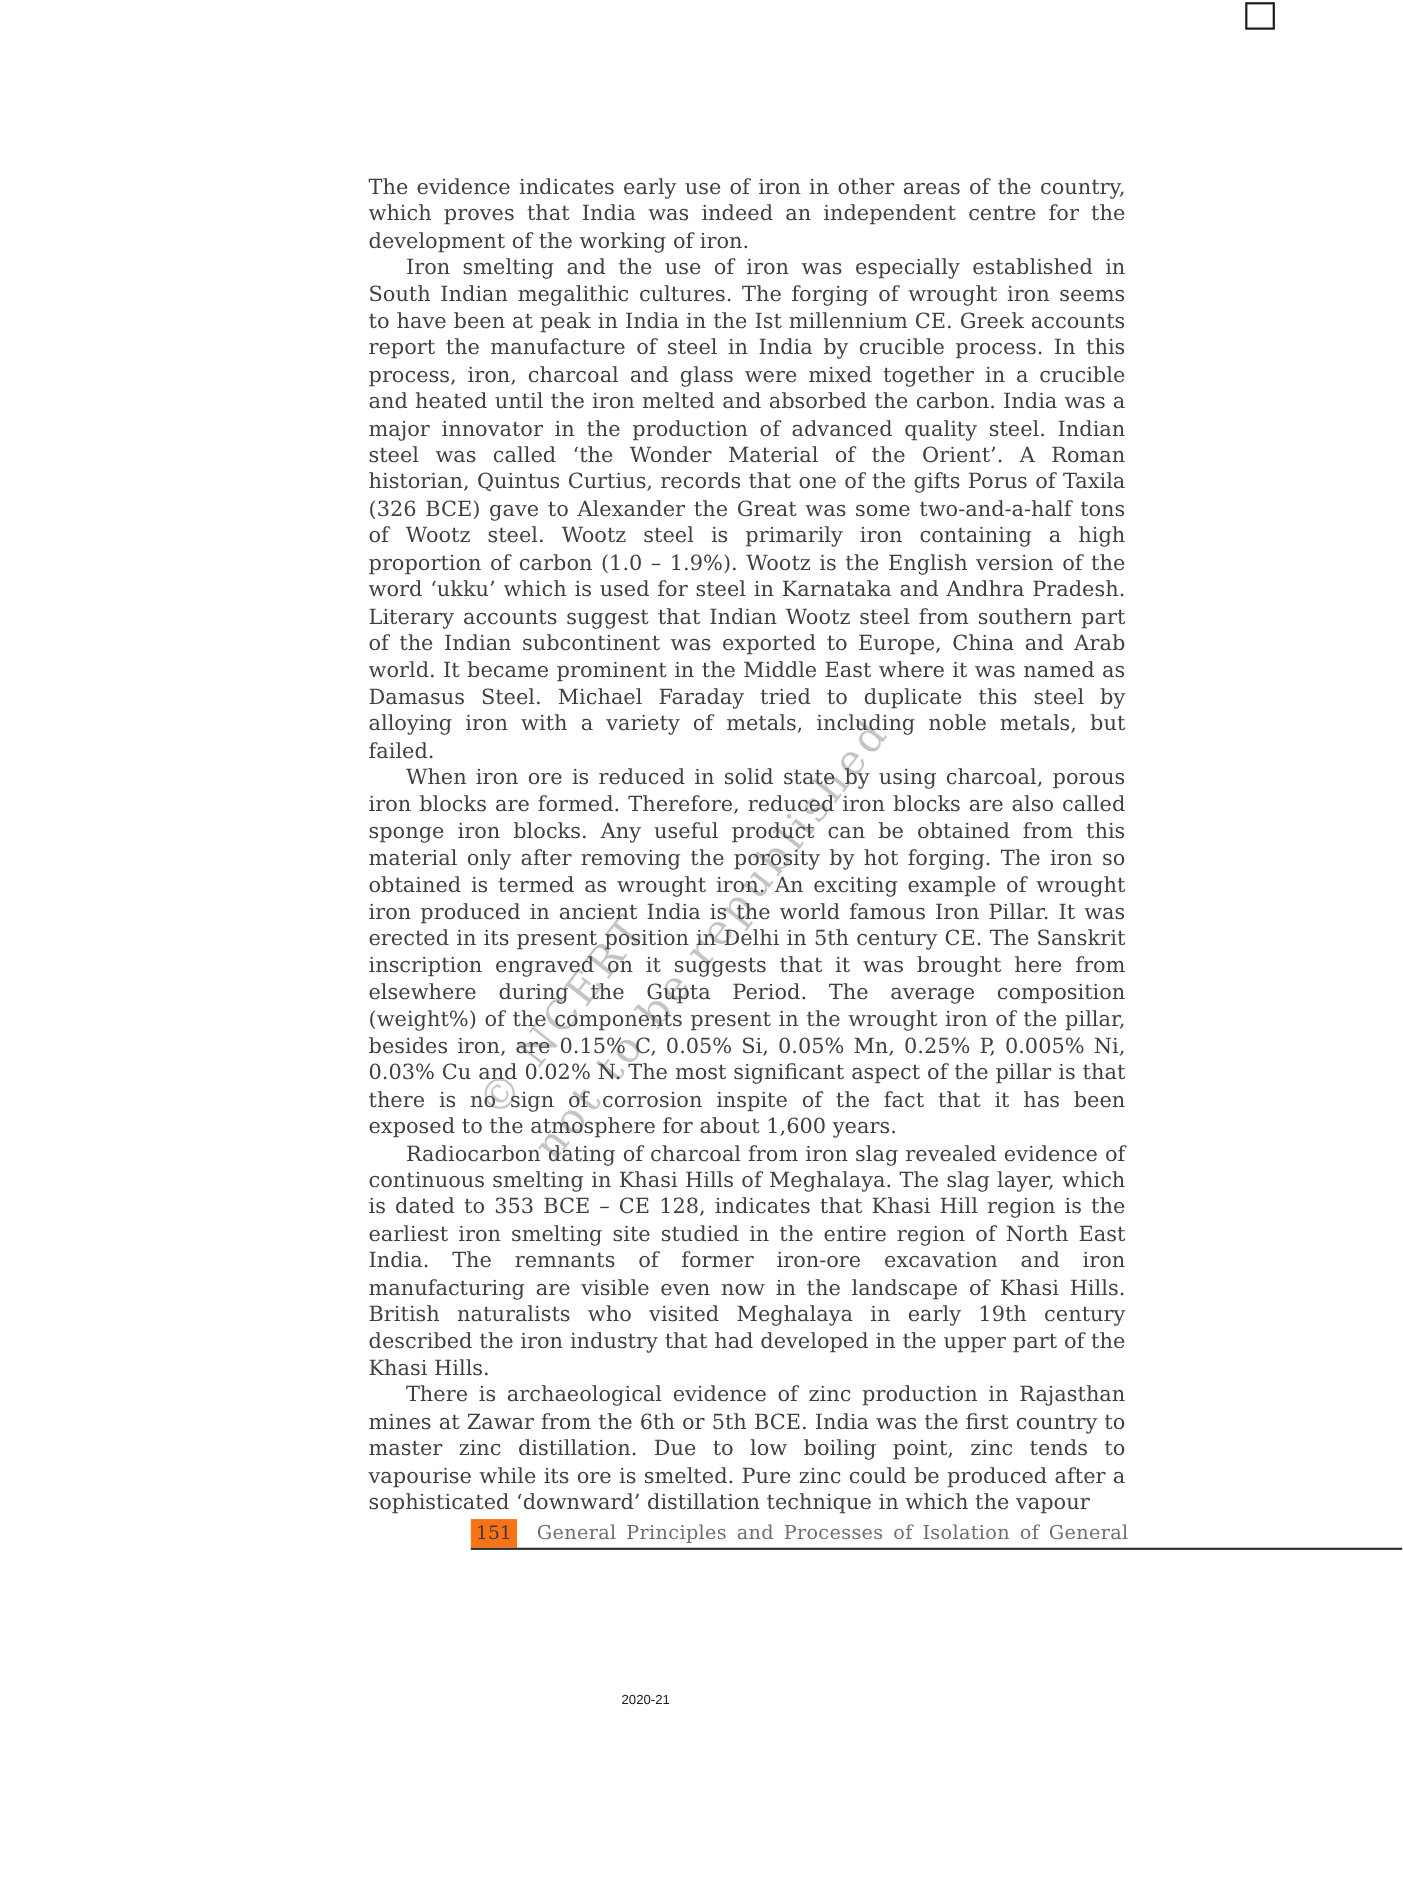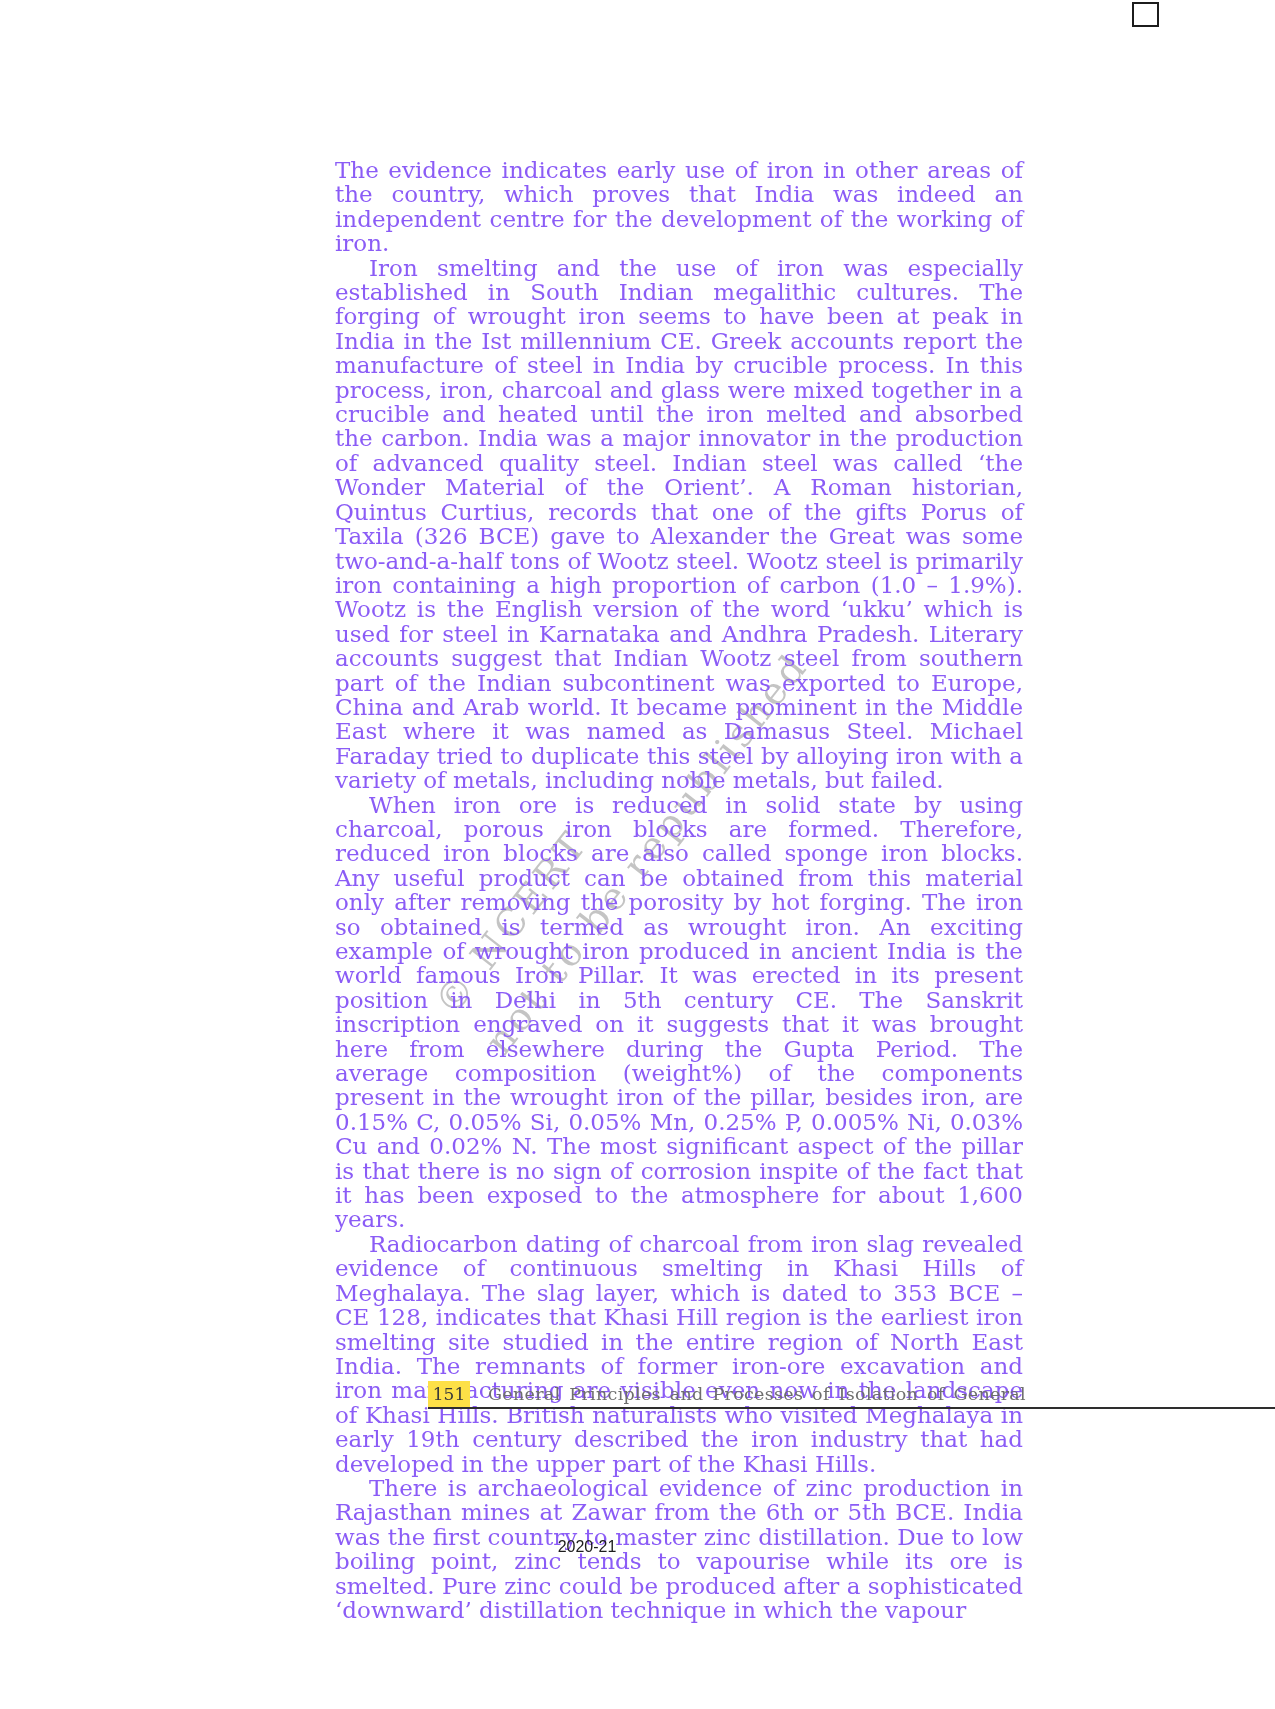--- a/index.html
+++ b/index.html
@@ -23,22 +23,22 @@
     height: 25px;
     border: 2px solid #1c1c1c;
     box-sizing: border-box;
     background: #ffffff;
   }
   .text-block {
     position: absolute;
     left: 335px;
     top: 158px;
     width: 688px;
-    color: #8b5cf6;
-    font-size: 23px;
+    color: #404040;
+    font-size: 19px;
     line-height: 24.4px;
     text-align: justify;
   }
   .text-block p {
     margin: 0;
   }
   .text-block p + p {
     text-indent: 34px;
   }
   .watermark {
@@ -63,21 +63,21 @@
     height: 27px;
     display: flex;
     align-items: center;
   }
   .page-badge {
     display: inline-flex;
     align-items: center;
     justify-content: center;
     min-width: 42px;
     height: 26px;
-    background: #fde047;
+    background: #f97316;
     color: #3a3a3a;
     font-size: 17px;
     margin-right: 18px;
   }
   .footer-title {
     color: #6e6e6e;
     font-size: 17.5px;
     word-spacing: 3px;
     letter-spacing: 0.3px;
     white-space: nowrap;
@@ -89,21 +89,21 @@
     top: 1407px;
     border-top: 2px solid #2e2e2e;
   }
   .year-label {
     position: absolute;
     left: 537px;
     top: 1538px;
     width: 100px;
     text-align: center;
     font-family: "Liberation Sans", sans-serif;
-    font-size: 16px;
+    font-size: 12px;
     color: #1d1d1d;
   }
 </style>
 </head>
 <body>
 
 <div class="page">
 
   <div class="corner-mark"></div>
 

